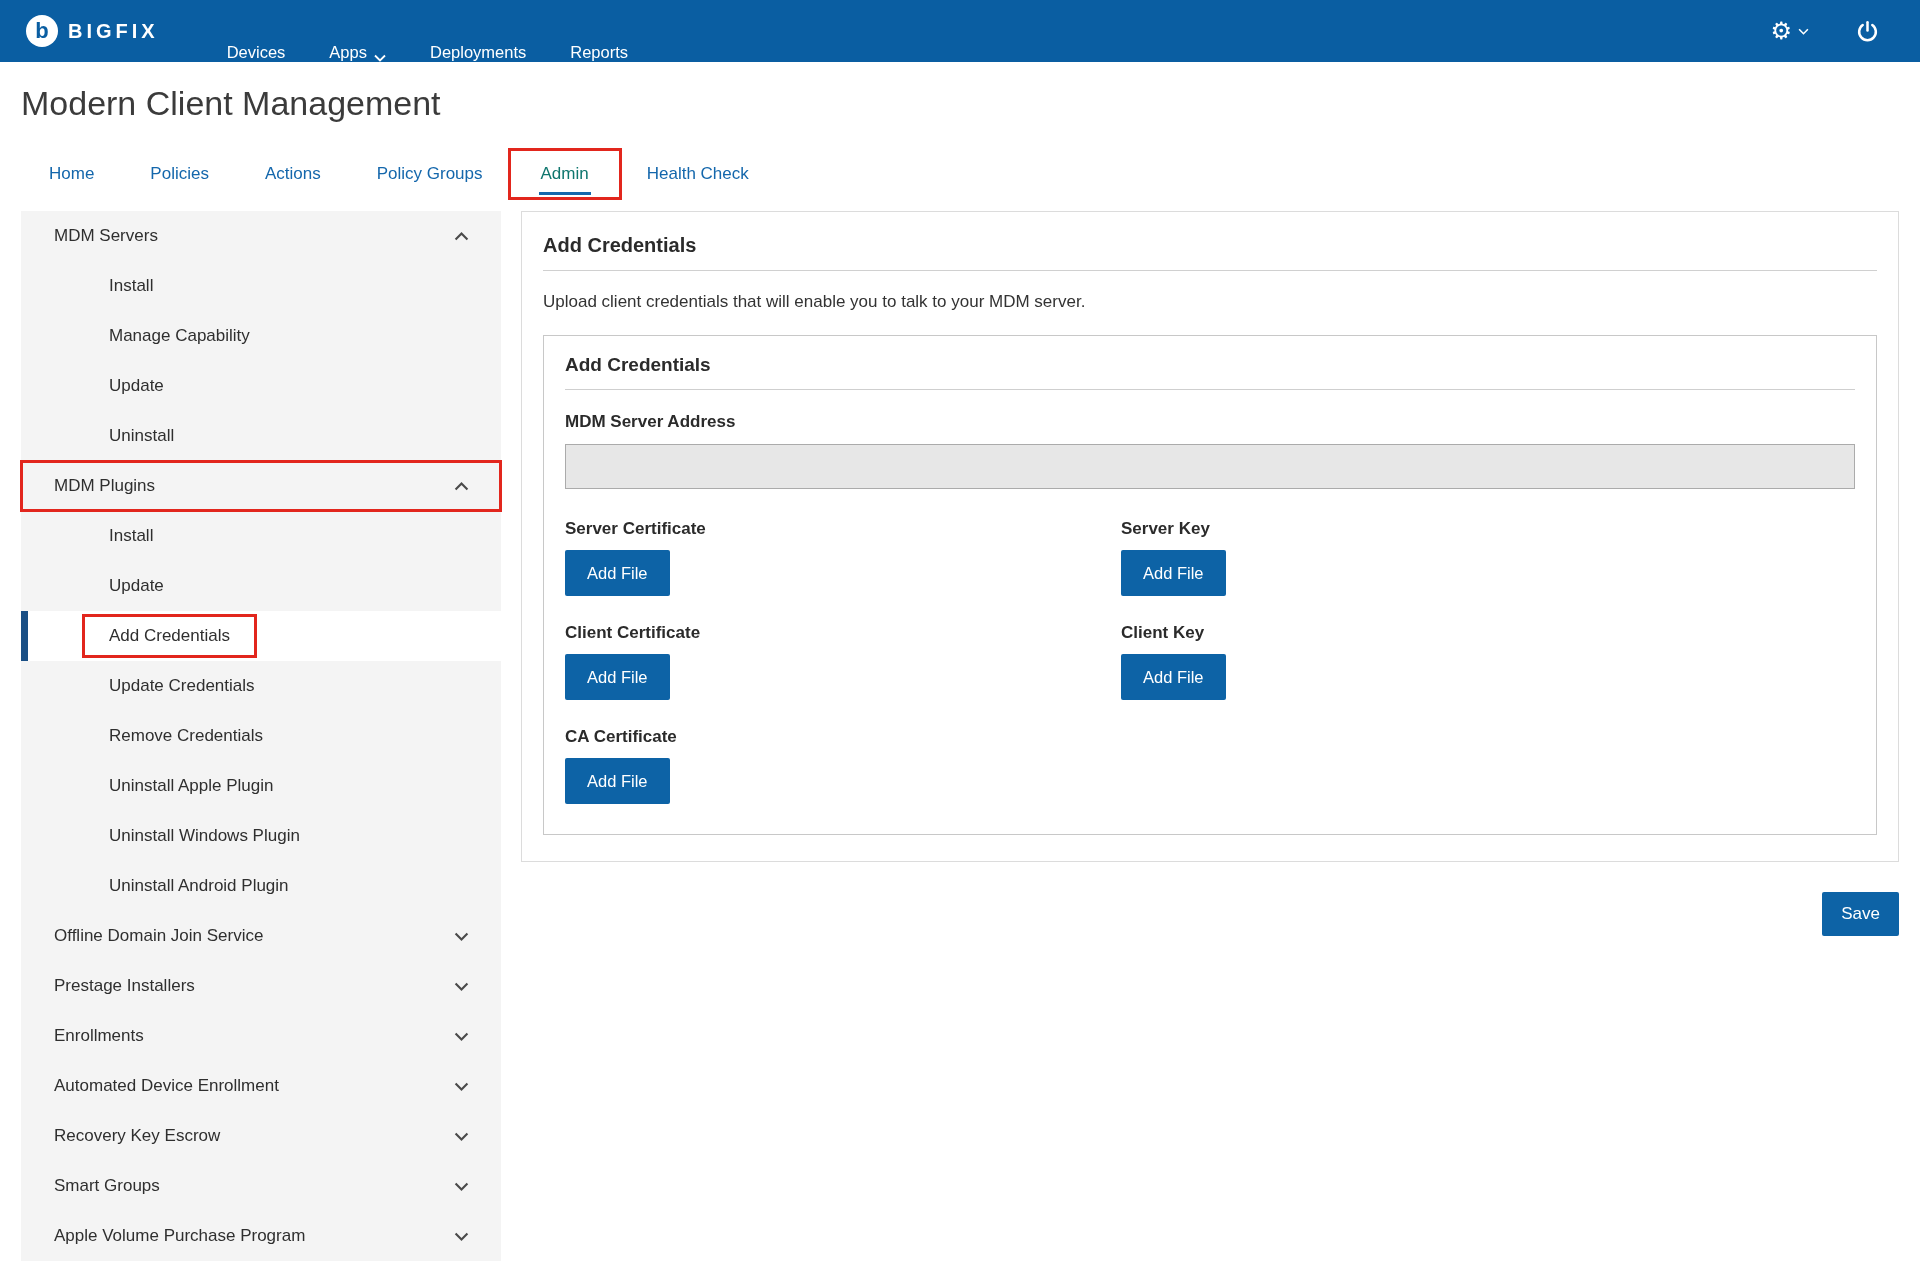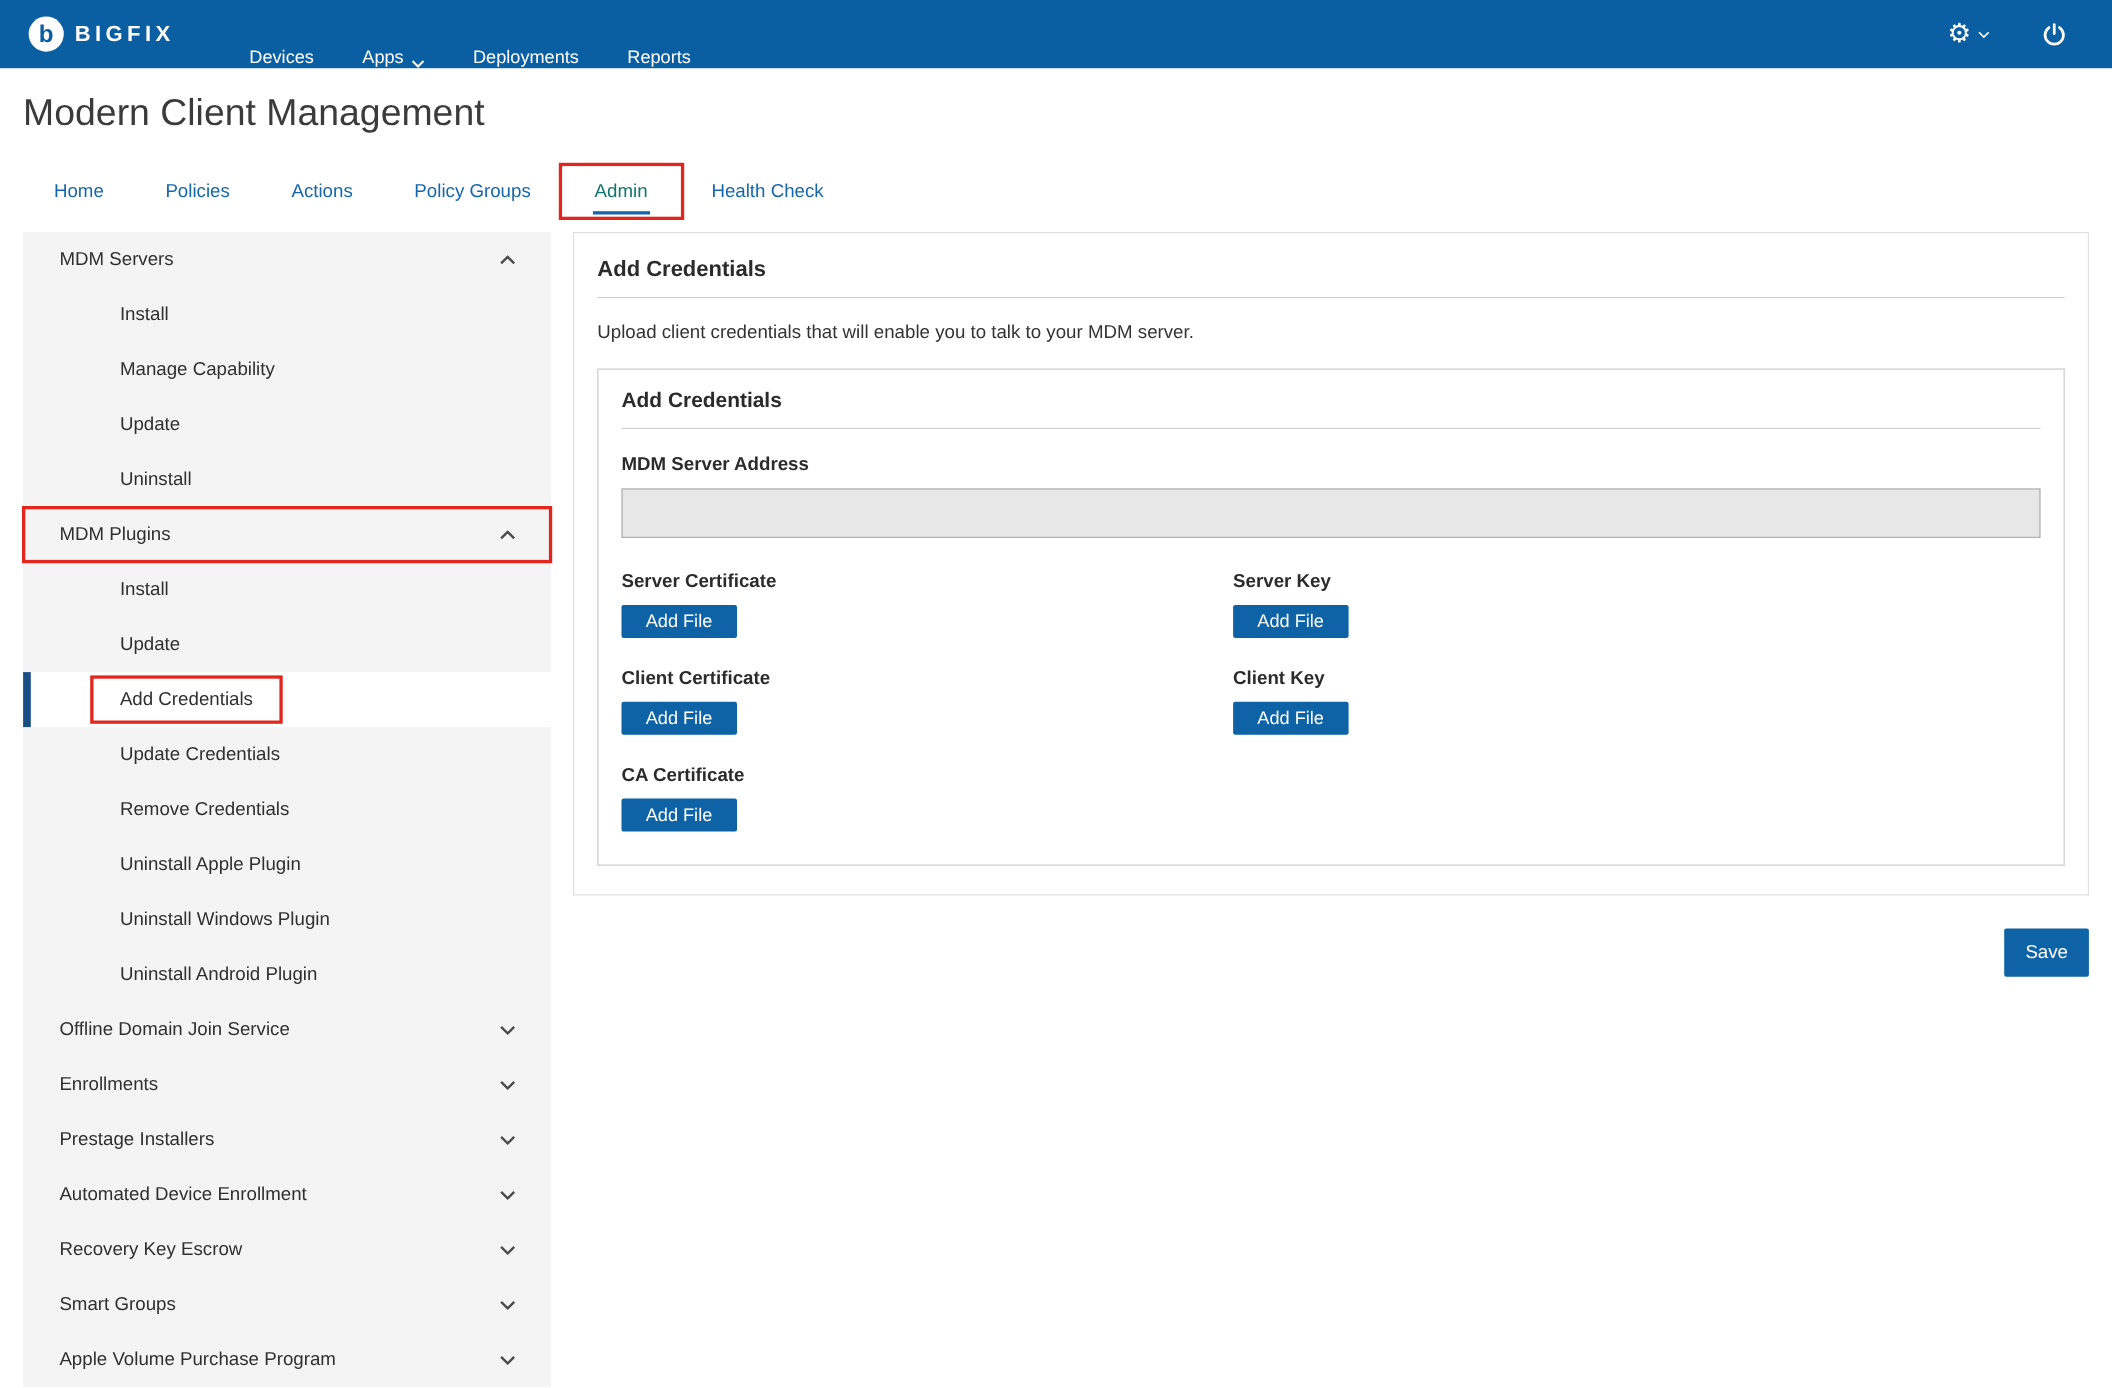--- a/index.html
+++ b/index.html
@@ -69,21 +69,21 @@
   .card-hr{border-top:1px solid #cfcfcf;margin:13px 0 0;}
   .field-label{font-size:17px;font-weight:bold;color:#2b2b2b;}
   .addr-label{display:block;margin-top:22px;}
   .addr-input{margin-top:12px;width:100%;height:45px;background:#e7e7e7;
     border:1px solid #ababab;font-size:17px;padding:0 12px;color:#333;}
   .fields-grid{display:grid;grid-template-columns:556px 1fr;row-gap:27px;margin-top:30px;}
   .fld .btn{margin-top:11px;}
 
   .btn{background:var(--button-blue);color:#fff;border:none;border-radius:2px;
     font-family:"Liberation Sans",sans-serif;font-size:16.5px;font-weight:500;
-    height:30px;padding:0 22px;cursor:pointer;display:block;}
+    height:46px;padding:0 22px;cursor:pointer;display:block;}
   .save-row{display:flex;justify-content:flex-end;margin-top:30px;}
   .btn.save{height:44px;padding:0 19px;font-size:17px;}
 </style>
 </head>
 <body>
 
 <header class="topbar">
   <div class="logo-wrap">
     <span class="logo-circle">
         <span>b</span>
@@ -199,27 +199,27 @@
         <span>Uninstall Android Plugin</span>
       </div>
 
     <div class="sb-row sb-head">
       <span>Offline Domain Join Service</span>
       <svg class="chev" viewBox="0 0 16 16" width="19" height="19">
           <polyline points="3,5.5 8,10.5 13,5.5"></polyline>
         </svg>
     </div>
     <div class="sb-row sb-head">
+      <span>Prestage Installers</span>
+      <svg class="chev" viewBox="0 0 16 16" width="19" height="19">
+          <polyline points="3,5.5 8,10.5 13,5.5"></polyline>
+        </svg>
+    </div>
+    <div class="sb-row sb-head">
       <span>Enrollments</span>
-      <svg class="chev" viewBox="0 0 16 16" width="19" height="19">
-          <polyline points="3,5.5 8,10.5 13,5.5"></polyline>
-        </svg>
-    </div>
-    <div class="sb-row sb-head">
-      <span>Prestage Installers</span>
       <svg class="chev" viewBox="0 0 16 16" width="19" height="19">
           <polyline points="3,5.5 8,10.5 13,5.5"></polyline>
         </svg>
     </div>
     <div class="sb-row sb-head">
       <span>Automated Device Enrollment</span>
       <svg class="chev" viewBox="0 0 16 16" width="19" height="19">
           <polyline points="3,5.5 8,10.5 13,5.5"></polyline>
         </svg>
     </div>

